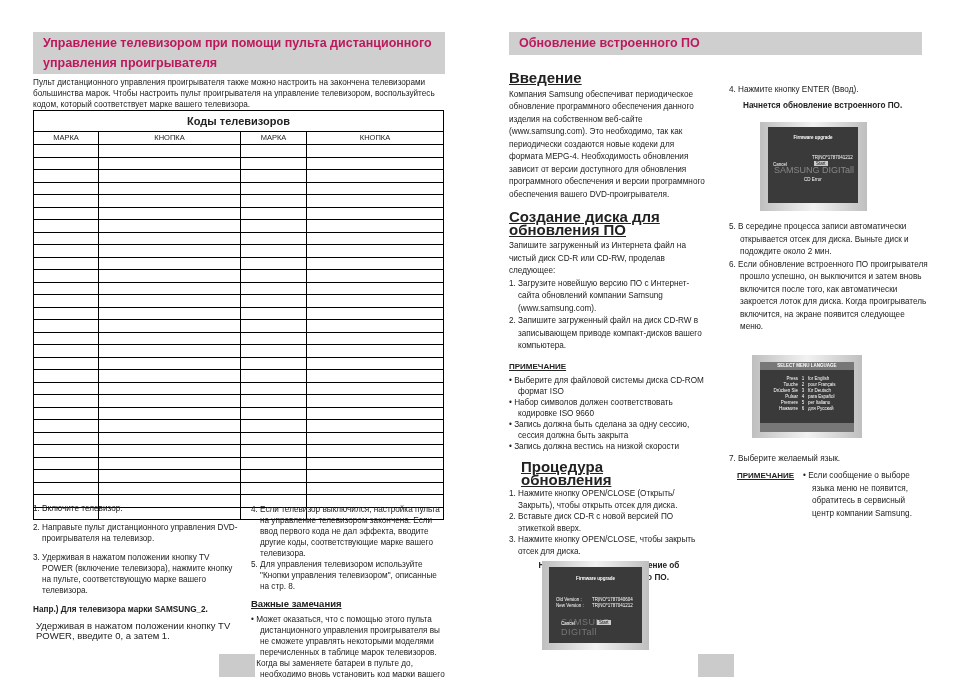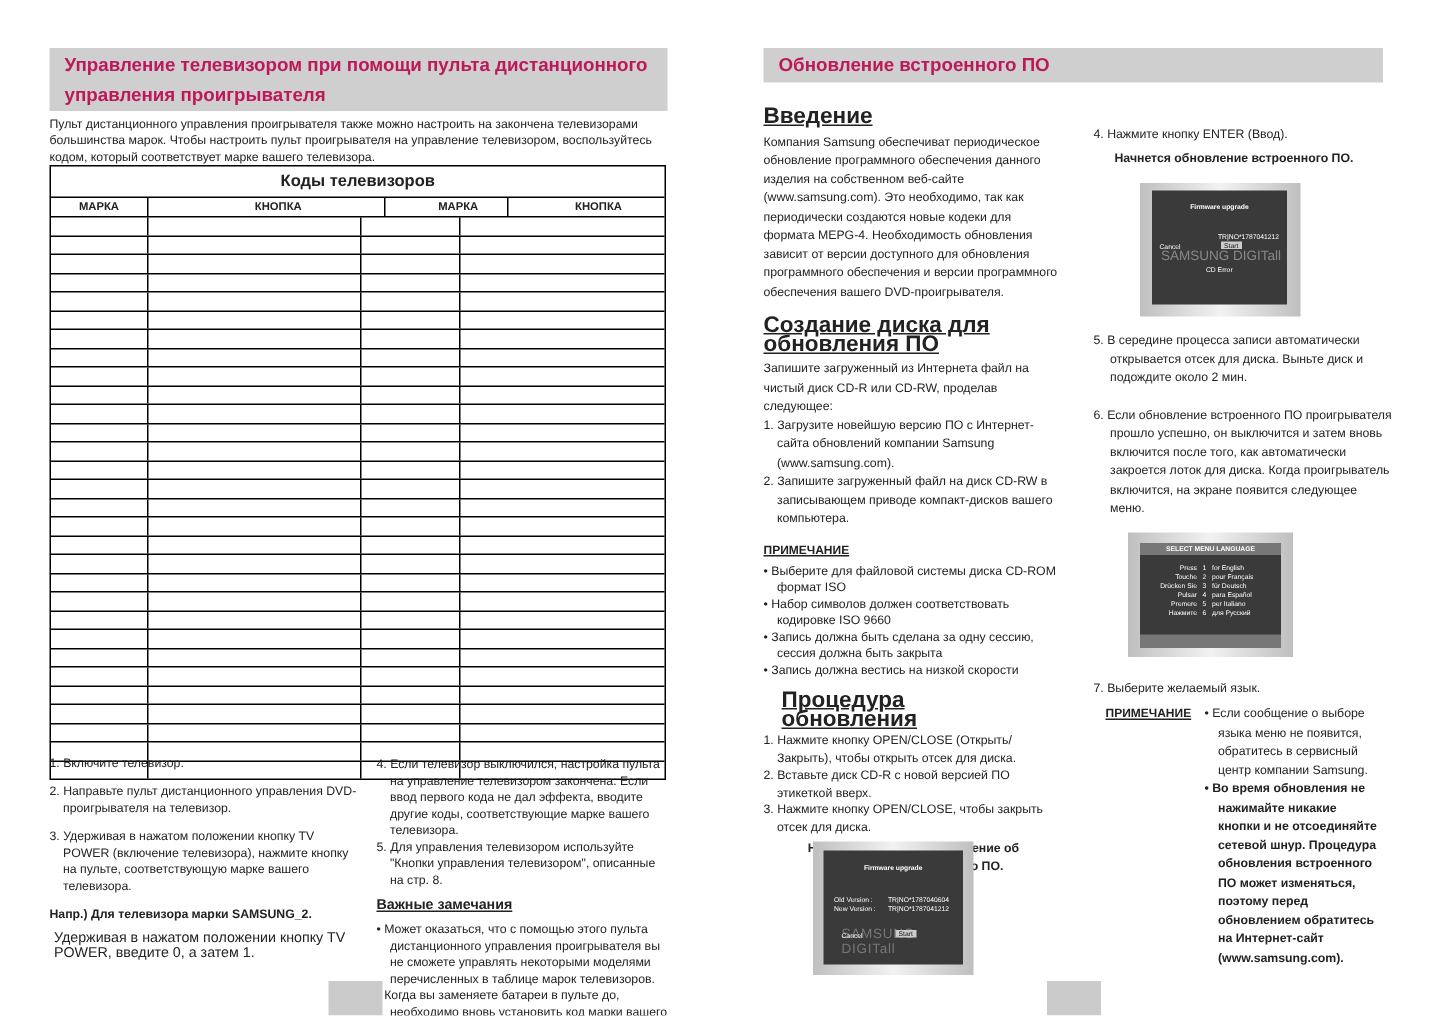--- a/index.html
+++ b/index.html
@@ -12,21 +12,21 @@
   .small { font-size:8.2px; line-height:11px; }
   .intro { left:33px; top:77px; width:420px; }
   .tbl { left:33px; top:110px; width:411px; border:1.3px solid #000; box-sizing:border-box; }
   .tbl-title { height:20px; line-height:20px; text-align:center; font-weight:bold; font-size:11px; border-bottom:1.3px solid #000; }
   .row { display:flex; height:11.5px; border-bottom:1px solid #000; }
   .row:last-child { border-bottom:none; }
   .c1 { width:64px; border-right:1px solid #000; }
   .c2 { width:141px; border-right:1px solid #000; }
   .c3 { width:65px; border-right:1px solid #000; }
   .c4 { flex:1; }
-  .hdr { height:12px; font-size:7.5px; font-weight:bold; text-align:center; line-height:12px;gap:16px; }
+  .hdr { height:12px; font-size:7.5px; font-weight:normal; text-align:center; line-height:12px; }
   .hdr div { text-align:center; }
   .li { padding-left:9px; text-indent:-9px; }
   .h2u { font-weight:bold; text-decoration:underline; font-size:15px; }
   .bold { font-weight:bold; }
   .center { text-align:center; }
   .screen { background:linear-gradient(90deg,#bfbfbf,#f2f2f2 50%,#bfbfbf); }
   .screen .inner { position:absolute; background:#3a3a3a; color:#fff; font-size:4.5px; }
   .pagebox { background:#cbcbcb; width:36px; height:23px; }
 </style>
 </head>
@@ -290,21 +290,21 @@
     <div class="abs" style="left:44px;top:28px">TR|NO*1787041212</div>
     <div class="abs" style="left:6px;top:38px;font-size:9px;color:#888">SAMSUNG DIGITall</div>
     <div class="abs" style="left:5px;top:35px">Cancel</div>
     <div class="abs" style="left:46px;top:34px;background:#ccc;color:#111;padding:0 2px">Start</div>
     <div class="abs" style="left:36px;top:50px">CD Error</div>
   </div>
 </div>
 
 <div class="abs small" style="left:729px;top:221px;width:200px;line-height:12.5px;">
   <div class="li" style="padding-left:11px;text-indent:-11px">5. В середине процесса записи автоматически открывается отсек для диска. Выньте диск и подождите около 2 мин.</div>
-  <div class="li" style="padding-left:11px;text-indent:-11px;margin-top:12px">6. Если обновление встроенного ПО проигрывателя прошло успешно, он выключится и затем вновь включится после того, как автоматически закроется лоток для диска. Когда проигрыватель включится, на экране появится следующее меню.</div>
+  <div class="li" style="padding-left:11px;text-indent:-11px;">6. Если обновление встроенного ПО проигрывателя прошло успешно, он выключится и затем вновь включится после того, как автоматически закроется лоток для диска. Когда проигрыватель включится, на экране появится следующее меню.</div>
 </div>
 
 <div class="abs screen" style="left:752px;top:355px;width:110px;height:83px;">
   <div class="inner" style="left:8px;top:7px;width:94px;height:70px;">
     <div class="abs" style="left:0;right:0;top:0;height:8px;background:#777;text-align:center;font-weight:bold;line-height:8px">SELECT MENU LANGUAGE</div>
     <div class="abs" id="lang-rows" style="left:0;right:0;top:14px">
         <div style="display: flex; height: 6px; line-height: 6px;">
           <span style="width: 38px; text-align: right;">Press</span>
           <span style="width: 10px; text-align: center;">1</span>
           <span>for English</span>
@@ -339,16 +339,15 @@
   </div>
 </div>
 
 <div class="abs small" style="left:729px;top:453px;width:200px;">7. Выберите желаемый язык.</div>
 
 <div class="abs small" style="left:737px;top:470px;">
   <span class="h2u" style="font-size:8px">ПРИМЕЧАНИЕ</span>
 </div>
 <div class="abs small" style="left:803px;top:470px;width:118px;line-height:12.5px;">
   <div class="li">• Если сообщение о выборе языка меню не появится, обратитесь в сервисный центр компании Samsung.</div>
-  <div class="li bold">• Во время обновления не нажимайте никакие кнопки и не отсоединяйте сетевой шнур. Процедура обновления встроенного ПО может изменяться, поэтому перед обновлением обратитесь на Интернет-сайт (www.samsung.com).</div>
 </div>
 
 <div class="abs pagebox" style="left:698px;top:654px;"></div>
 
 </body></html>

